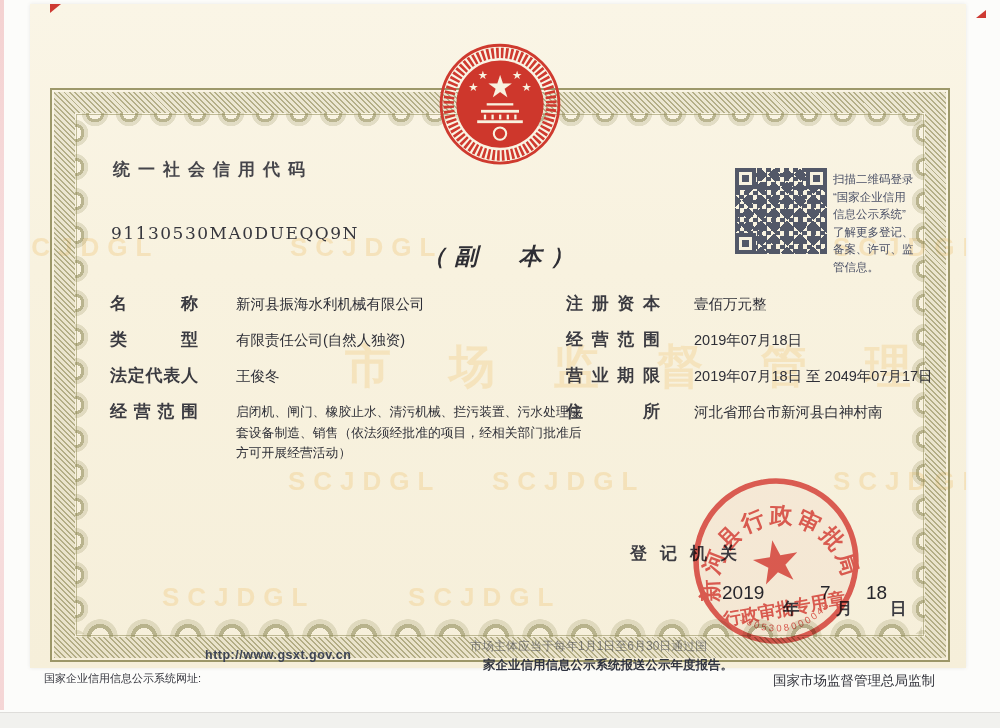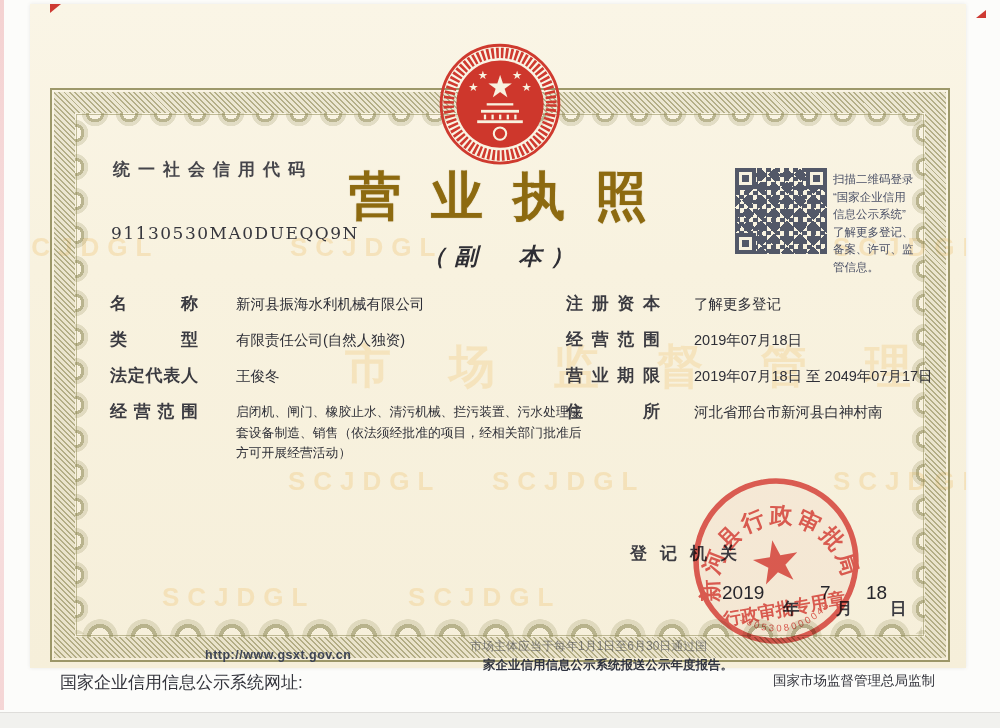--- a/index.html
+++ b/index.html
@@ -72,21 +72,21 @@
              letter-spacing:13px;color:#3b3b41;z-index:5;}
   .dateline{position:absolute;left:660px;top:560px;width:260px;height:60px;z-index:5;color:#26262c;}
   .dnum{position:absolute;font-size:19px;font-family:Liberation Sans, sans-serif;}
   .dchar{position:absolute;font-size:16.5px;font-weight:bold;color:#3b3b41;}
   
   .stamp{position:absolute;left:660px;top:471px;width:172px;height:172px;z-index:7;
          transform:rotate(-10deg);opacity:.88;mix-blend-mode:multiply;}
   
   .f-url{position:absolute;left:205px;top:648px;font-size:12.5px;font-weight:bold;
          color:#3d4455;z-index:8;letter-spacing:.5px;}
-  .f-left{position:absolute;left:60px;top:671px;font-size:17px;color:#33343c;z-index:8;}
+  .f-left{position:absolute;left:44px;top:671px;font-size:11px;color:#33343c;z-index:8;}
   .f-n1{position:absolute;left:470px;top:638px;font-size:12px;color:rgba(45,50,65,.55);z-index:8;white-space:nowrap;}
   .f-n2{position:absolute;left:483px;top:657px;font-size:12.5px;font-weight:bold;color:#2f3340;z-index:8;}
   .f-right{position:absolute;left:773px;top:672px;font-size:13.5px;color:#33343c;z-index:8;}
   
   .edge-pink{position:absolute;left:0;top:0;width:4px;height:710px;
              background:linear-gradient(180deg,#f2c7c7,#f6dada 60%,#f3cccc);z-index:9;opacity:.8;}
   .mark{position:absolute;width:0;height:0;z-index:9;}
   .mark.tl{left:50px;top:4px;border-left:11px solid #ce3a33;border-bottom:9px solid transparent;}
   .mark.tr{left:976px;top:10px;border-right:10px solid #ce3a33;border-top:8px solid transparent;}
   .scan-bottom{position:absolute;left:0;top:712px;width:1000px;height:16px;background:#f1f1ee;
@@ -133,21 +133,20 @@
       <rect x="71" y="83" width="2.4" height="5" fill="#f8f2df"></rect>
       <rect x="79" y="83" width="2.4" height="5" fill="#f8f2df"></rect>
       <rect x="87" y="83" width="2.4" height="5" fill="#f8f2df"></rect>
       <rect x="95" y="83" width="2.4" height="5" fill="#f8f2df"></rect>
       <rect x="56" y="89" width="48" height="3" fill="#f8f2df"></rect>
       <circle cx="80" cy="103" r="6.5" fill="none" stroke="#f8f2df" stroke-width="2.2"></circle>
     </svg>
 
     <div class="credit-label">统一社会信用代码</div>
     <div class="credit-code">91130530MA0DUEQQ9N</div>
-    <div class="title">营业执照</div>
     <div class="subtitle">（副　本）</div>
 
     <div class="qr">
       <div class="qf tl"></div>
       <div class="qf tr"></div>
       <div class="qf bl"></div>
     </div>
     <div class="qr-caption">
       <div>扫描二维码登录</div>
       <div>“国家企业信用</div>
@@ -169,21 +168,21 @@
       <span class="flabel">法定代表人</span>
       <span class="fvalue">王俊冬</span>
     </div>
     <div class="row rowL scope" style="top:396px">
       <span class="flabel">经营范围</span>
       <span class="fvalue">启闭机、闸门、橡胶止水、清污机械、拦污装置、污水处理成套设备制造、销售（依法须经批准的项目，经相关部门批准后方可开展经营活动）</span>
     </div>
 
     <div class="row rowR" style="top:288px">
       <span class="flabel-r">注册资本</span>
-      <span class="fvalue">了解更多登记</span>
+      <span class="fvalue">壹佰万元整</span>
     </div>
     <div class="row rowR" style="top:324px">
       <span class="flabel-r">经营范围</span>
       <span class="fvalue">2019年07月18日</span>
     </div>
     <div class="row rowR" style="top:360px">
       <span class="flabel-r">营业期限</span>
       <span class="fvalue">2019年07月18日 至 2049年07月17日</span>
     </div>
     <div class="row rowR" style="top:396px">

